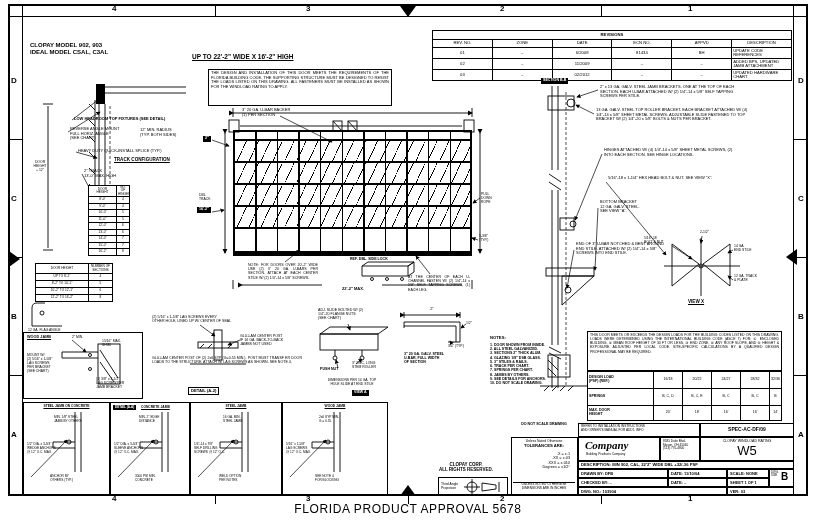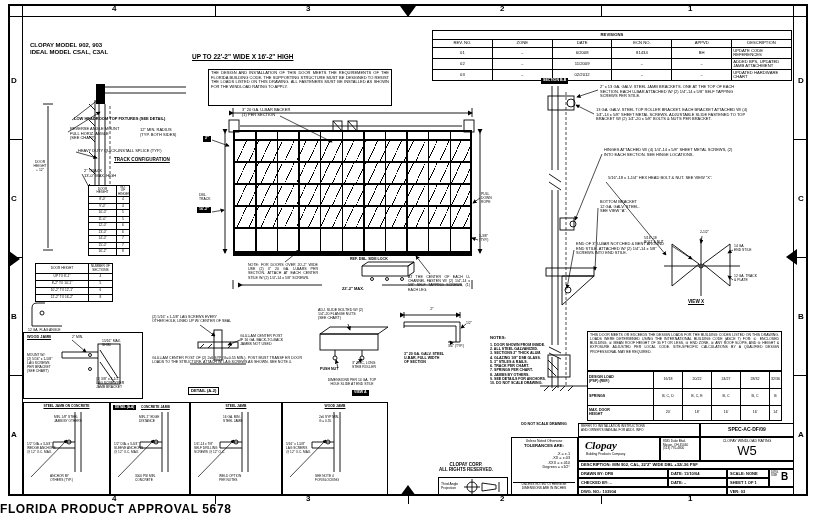--- a/index.html
+++ b/index.html
@@ -30,21 +30,21 @@
         border:2px solid #000;border-bottom:5px solid #000;z-index:2;background:#fff}
   .drow{border-bottom:2px solid #000}
   .glz{background:repeating-linear-gradient(115deg,#fff 0 10px,#000 10px 10.8px)}
   .stiles{position:absolute;left:0;top:0;width:100%;height:100%;
           background:repeating-linear-gradient(90deg,transparent 0 20.2px,#000 20.2px 21.6px)}
   svg.lw{position:absolute;left:0;top:0;z-index:5}
   svg.lw *{stroke:#000;fill:none;stroke-width:.9}
   svg.lw .f{fill:#000;stroke:none}
   svg.lw .ld{stroke-width:.7;marker-end:url(#ar)}
   svg.lw .dsh{stroke-dasharray:3 2;stroke-width:.7}
-  .fla{position:absolute;width:100%;font-size:12px;font-weight:700;
+  .fla{position:absolute;width:100%;text-align:center;font-size:12px;font-weight:400;
        letter-spacing:.6px;z-index:3}
   .brand{font-family:"Liberation Serif",serif;font-style:italic;font-weight:700}
 </style>
 </head>
 <body>
 
 <div class="frame" style="left:8px;top:4px;width:800px;height:492px"></div>
 <div class="mline" style="left:22px;top:4px;width:1px;height:492px"></div>
 <div class="mline" style="left:793px;top:4px;width:1px;height:492px"></div>
 <div class="mline" style="left:8px;top:16px;width:800px;height:1px"></div>
@@ -420,21 +420,21 @@
 
 <div class="box" style="left:578px;top:423px;width:216px;height:73px;border-width:1.6px"></div>
 <div class="box" style="left:578px;top:423px;width:122px;height:14px">
   <div class="t" style="left:2px;top:1px;width:116px;font-size:3.2px">REFER TO INSTALLATION INSTRUCTIONS
 AND OWNER'S MANUAL FOR ADD'L INFO</div>
 </div>
 <div class="box" style="left:700px;top:423px;width:94px;height:14px">
   <div class="t b c" style="left:2px;top:3px;width:88px;font-size:5px">SPEC-AC-DF/09</div>
 </div>
 <div class="box" style="left:578px;top:437px;width:82px;height:24px">
-  <div class="t brand" style="left:6px;top:2px;width:70px;font-size:11px;line-height:1">Clopay</div>
+  <div class="t brand" style="left:6px;top:2px;width:70px;font-size:11px;line-height:1">Company</div>
   <div class="t" style="left:7px;top:15px;width:72px;font-size:3.2px">Building Products Company</div>
 </div>
 <div class="box" style="left:660px;top:437px;width:40px;height:24px">
   <div class="t" style="left:2px;top:2px;width:36px;font-size:3.1px">8585 Duke Blvd.
 Mason, OH 45040
 (513) 770-4800</div>
 </div>
 <div class="box" style="left:700px;top:437px;width:94px;height:24px">
   <div class="t c" style="left:2px;top:1px;width:88px;font-size:3.6px">CLOPAY WINDLOAD RATING</div>
   <div class="t c" style="left:2px;top:6px;width:88px;font-size:13px;line-height:1.1">W5</div>

